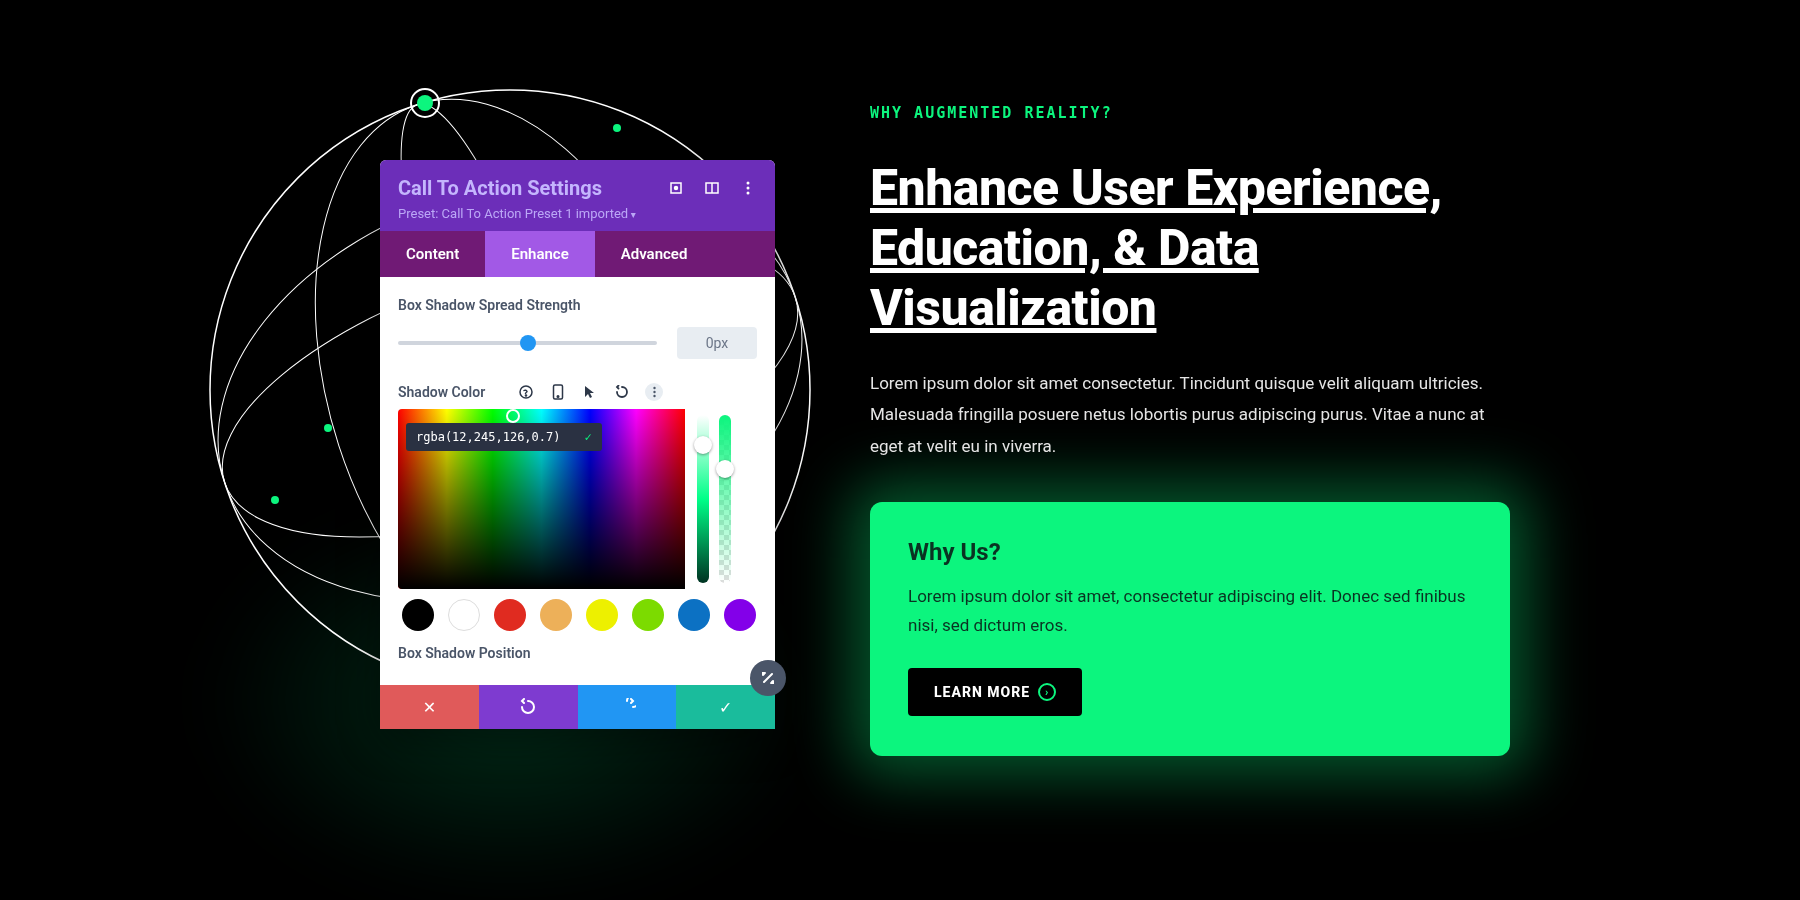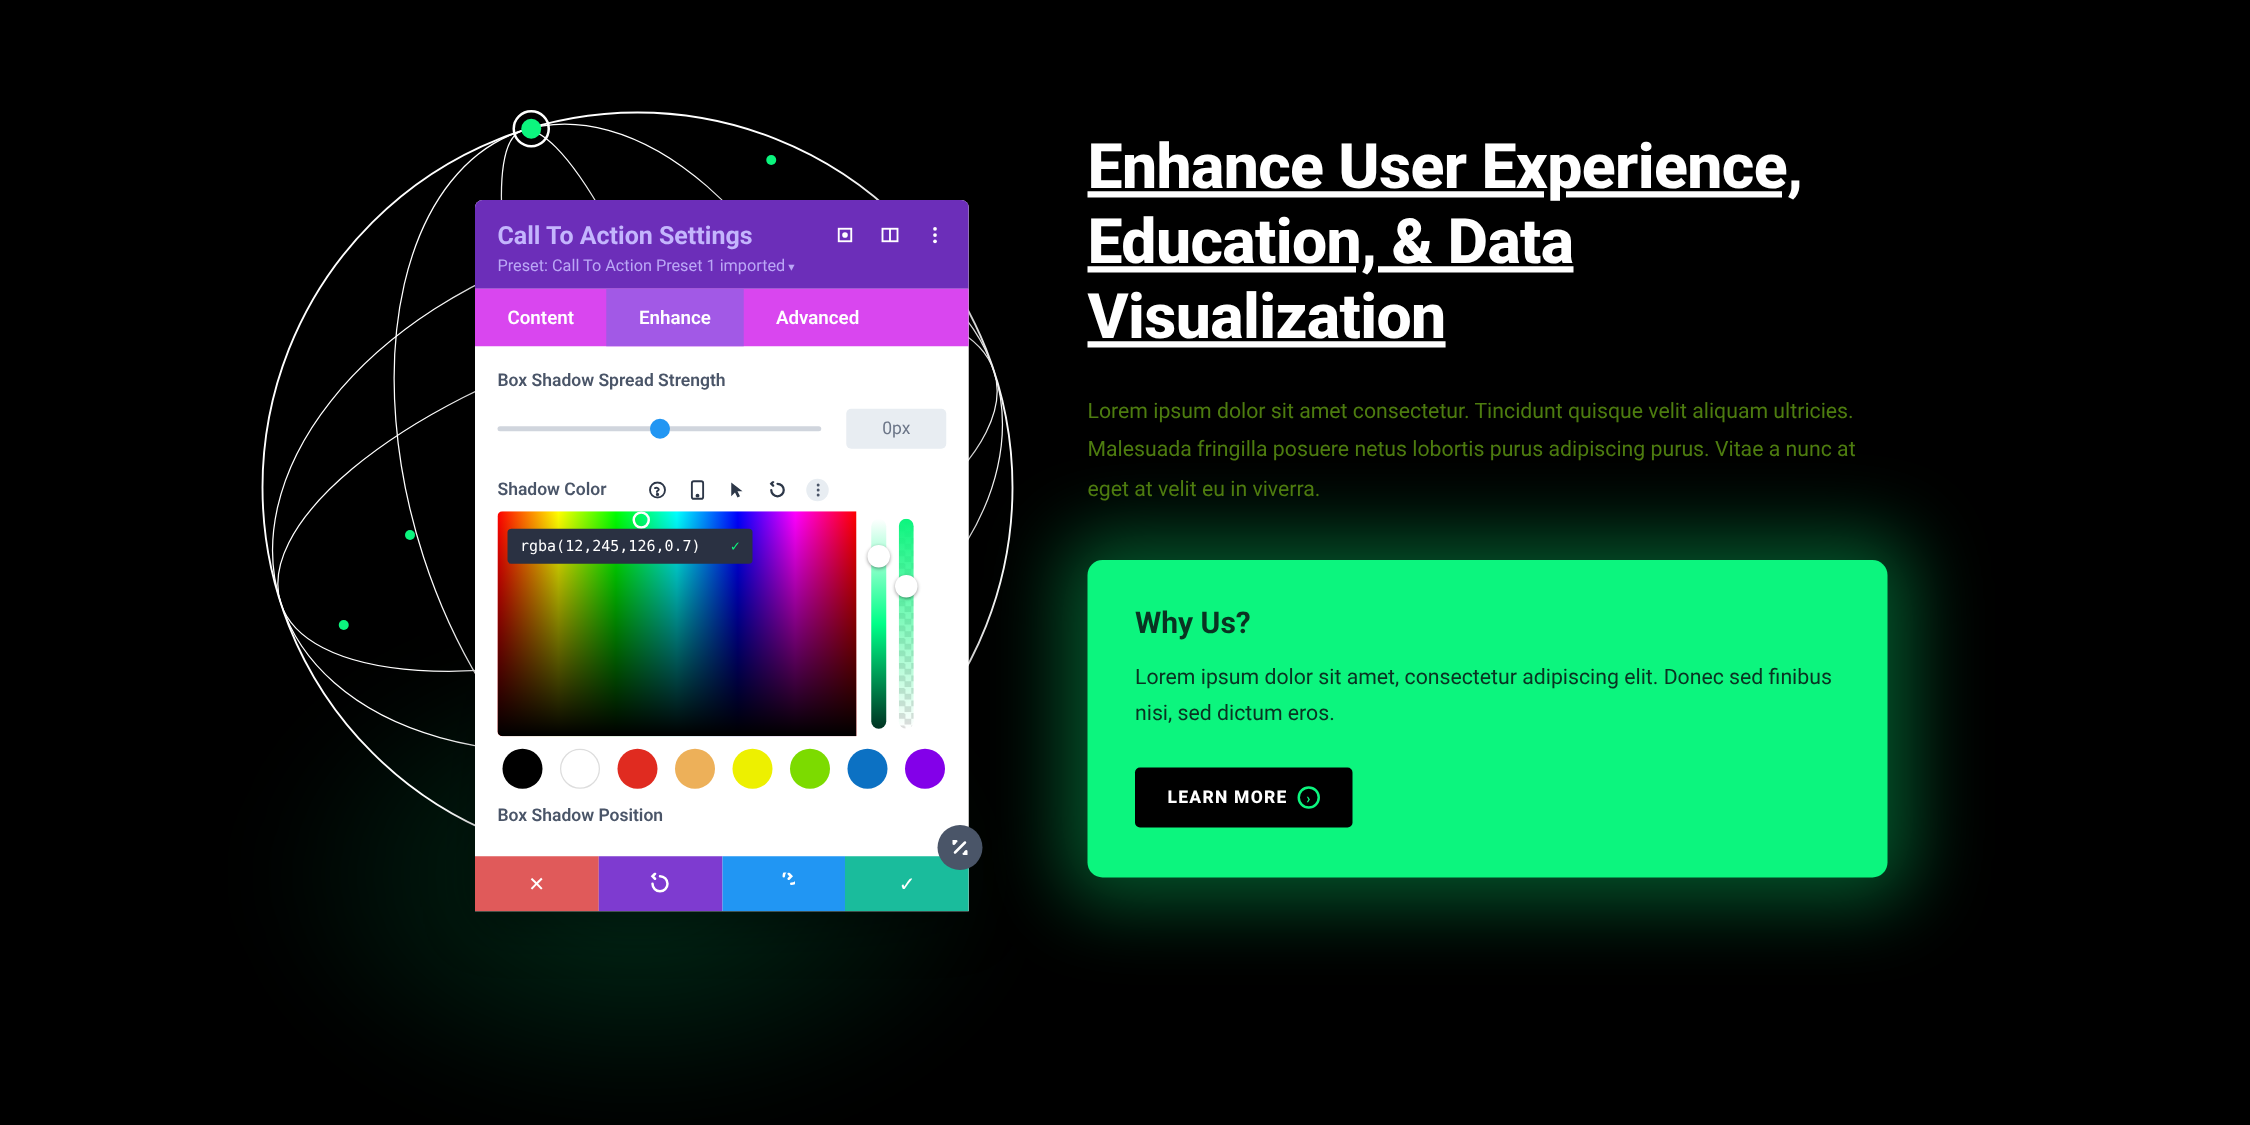--- a/index.html
+++ b/index.html
@@ -84,21 +84,21 @@
 .panel-preset {
   font-size: 13px;
   opacity: 0.9;
 }
 .panel-preset::after {
   content: " ▾";
   font-size: 10px;
 }
 
 .tabs {
-  background: #d946ef;
+  background: #701a75;
   display: flex;
 }
 .tab {
   padding: 14px 26px;
   color: #fff;
   font-size: 15px;
   font-weight: 600;
   cursor: pointer;
 }
 .tab.active {
@@ -322,21 +322,21 @@
   font-size: 50px;
   font-weight: 800;
   line-height: 1.2;
   margin-bottom: 30px;
   letter-spacing: -0.5px;
   text-decoration: underline;
 }
 .body-text {
   font-size: 17px;
   line-height: 1.85;
-  color: #4d7c0f;
+  color: #e5e5e5;
   margin-bottom: 40px;
 }
 
 .card {
   background: #0cf57e;
   border-radius: 12px;
   padding: 36px 38px 40px;
   box-shadow: 0 0 60px 20px rgba(12,245,126,0.35);
   color: #0a3322;
 }
@@ -528,20 +528,21 @@
   </div>
 </div>
 
 <div class="drag-handle">
   <svg width="16" height="16" viewBox="0 0 16 16" fill="none" stroke="currentColor" stroke-width="2">
       <path d="M4 12L12 4M4 4l-1 1m9 7l1-1M3 5v-2h2m6 10h2v-2" stroke-linecap="round"></path>
     </svg>
 </div>
 
 <div class="content">
+  <div class="eyebrow">WHY AUGMENTED REALITY?</div>
   <h1 class="headline">Enhance User Experience, Education, &amp; Data Visualization</h1>
   <p class="body-text">Lorem ipsum dolor sit amet consectetur. Tincidunt quisque velit aliquam ultricies. Malesuada fringilla posuere netus lobortis purus adipiscing purus. Vitae a nunc at eget at velit eu in viverra.</p>
 
   <div class="card">
     <div class="card-title">Why Us?</div>
     <p class="card-text">Lorem ipsum dolor sit amet, consectetur adipiscing elit. Donec sed finibus nisi, sed dictum eros.</p>
     <div class="card-btn">
       <span>LEARN MORE</span>
       <span class="arrow-circle">›</span>
     </div>

